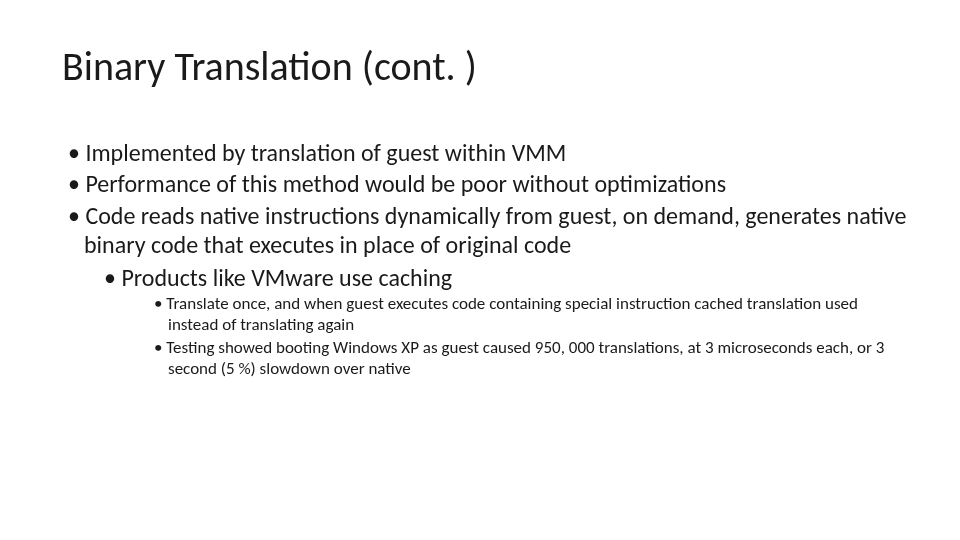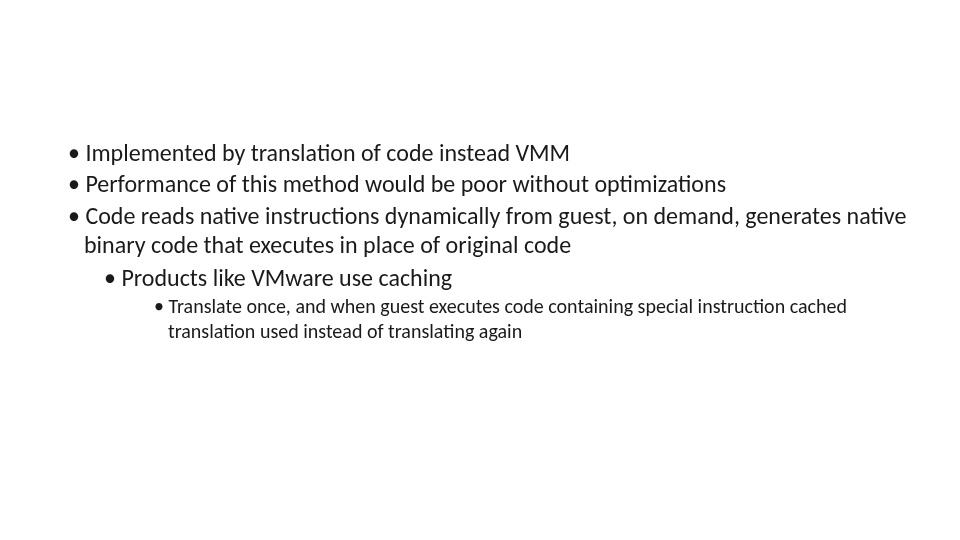--- a/index.html
+++ b/index.html
@@ -50,40 +50,42 @@
     text-indent: -16px;
     font-size: 24px;
   }
   .lvl2::before {
     content: "• ";
   }
   .lvl3 {
     margin: 2px 0 2px 0;
     padding-left: 106px;
     text-indent: -14px;
-    font-size: 20px;
+    font-size: 17px;
   }
   .lvl3::before {
     content: "• ";
   }
 </style>
 </head>
 <body>
 
 <div class="slide">
 
+  <div class="title">Binary Translation (cont. )</div>
 
   <div class="body">
 
-    <div class="lvl1">Implemented by translation of code instead VMM</div>
+    <div class="lvl1">Implemented by translation of guest within VMM</div>
 
     <div class="lvl1">Performance of this method would be poor without optimizations</div>
 
     <div class="lvl1">Code reads native instructions dynamically from guest, on demand, generates native binary code that executes in place of original code</div>
 
     <div class="lvl2">Products like VMware use caching</div>
 
     <div class="lvl3">Translate once, and when guest executes code containing special instruction cached translation used instead of translating again</div>
 
+    <div class="lvl3">Testing showed booting Windows XP as guest caused 950, 000 translations, at 3 microseconds each, or 3 second (5 %) slowdown over native</div>
 
   </div>
 
 </div>
 
 </body></html>

